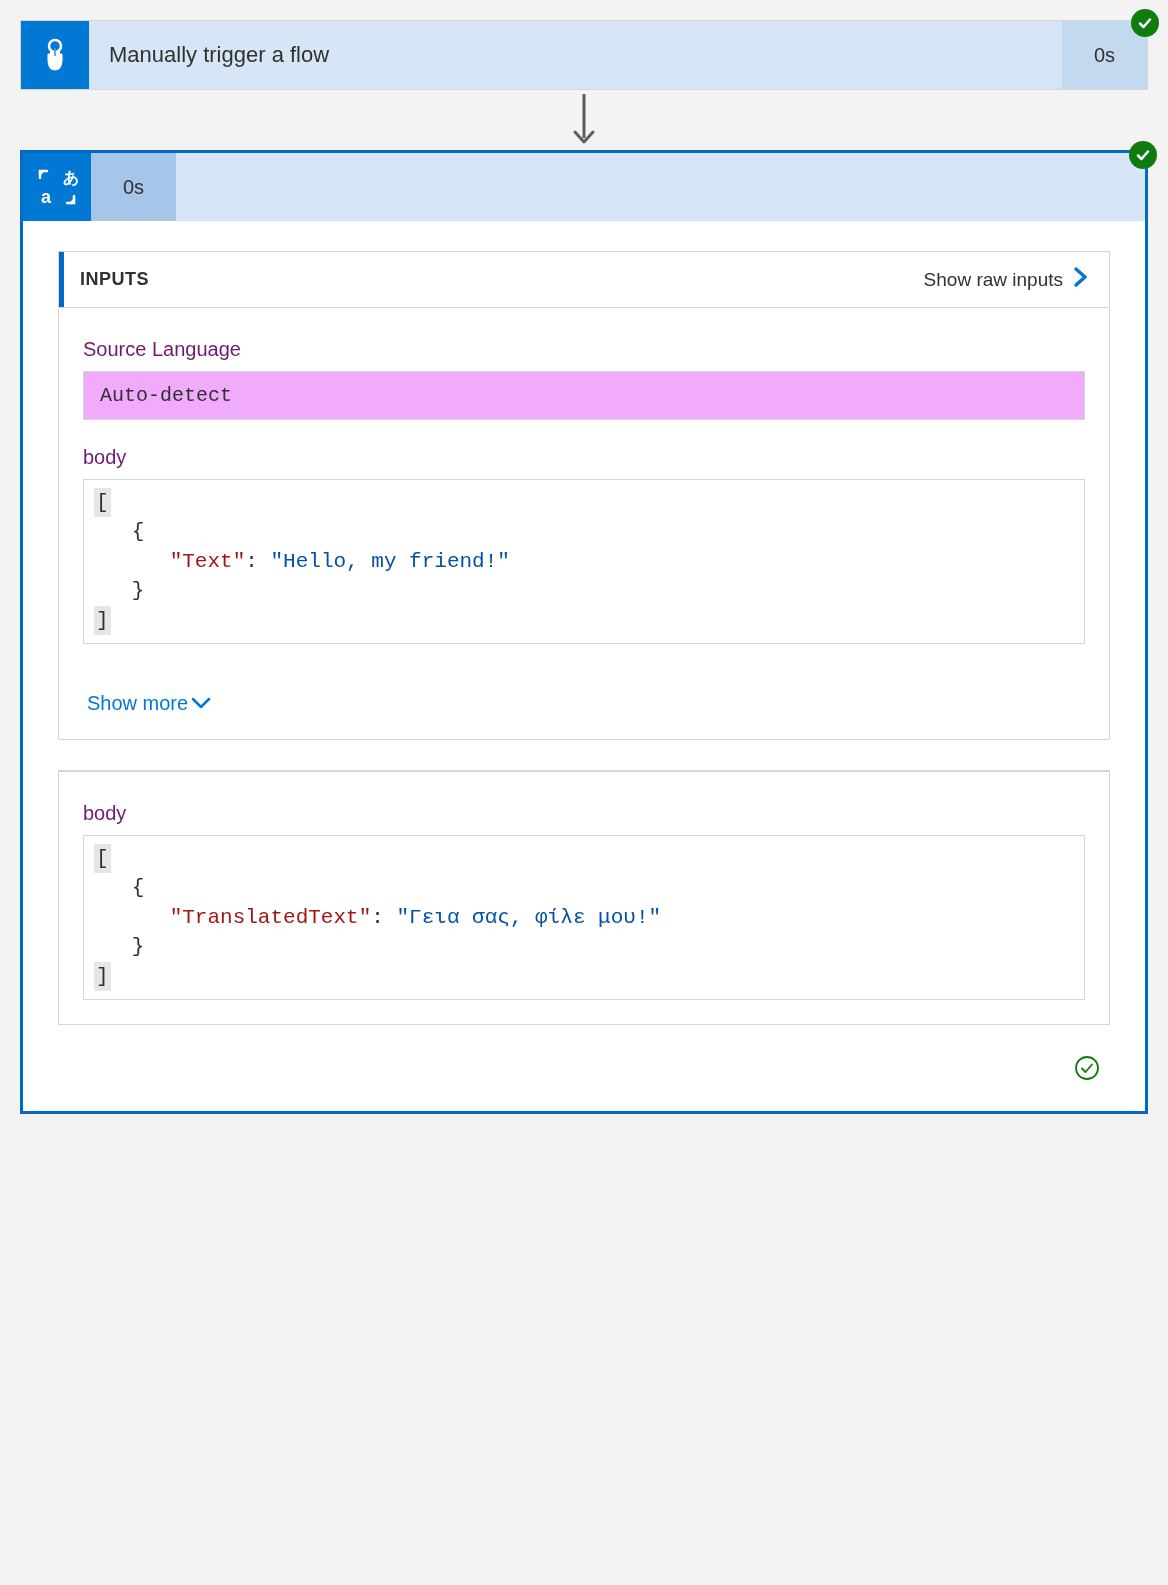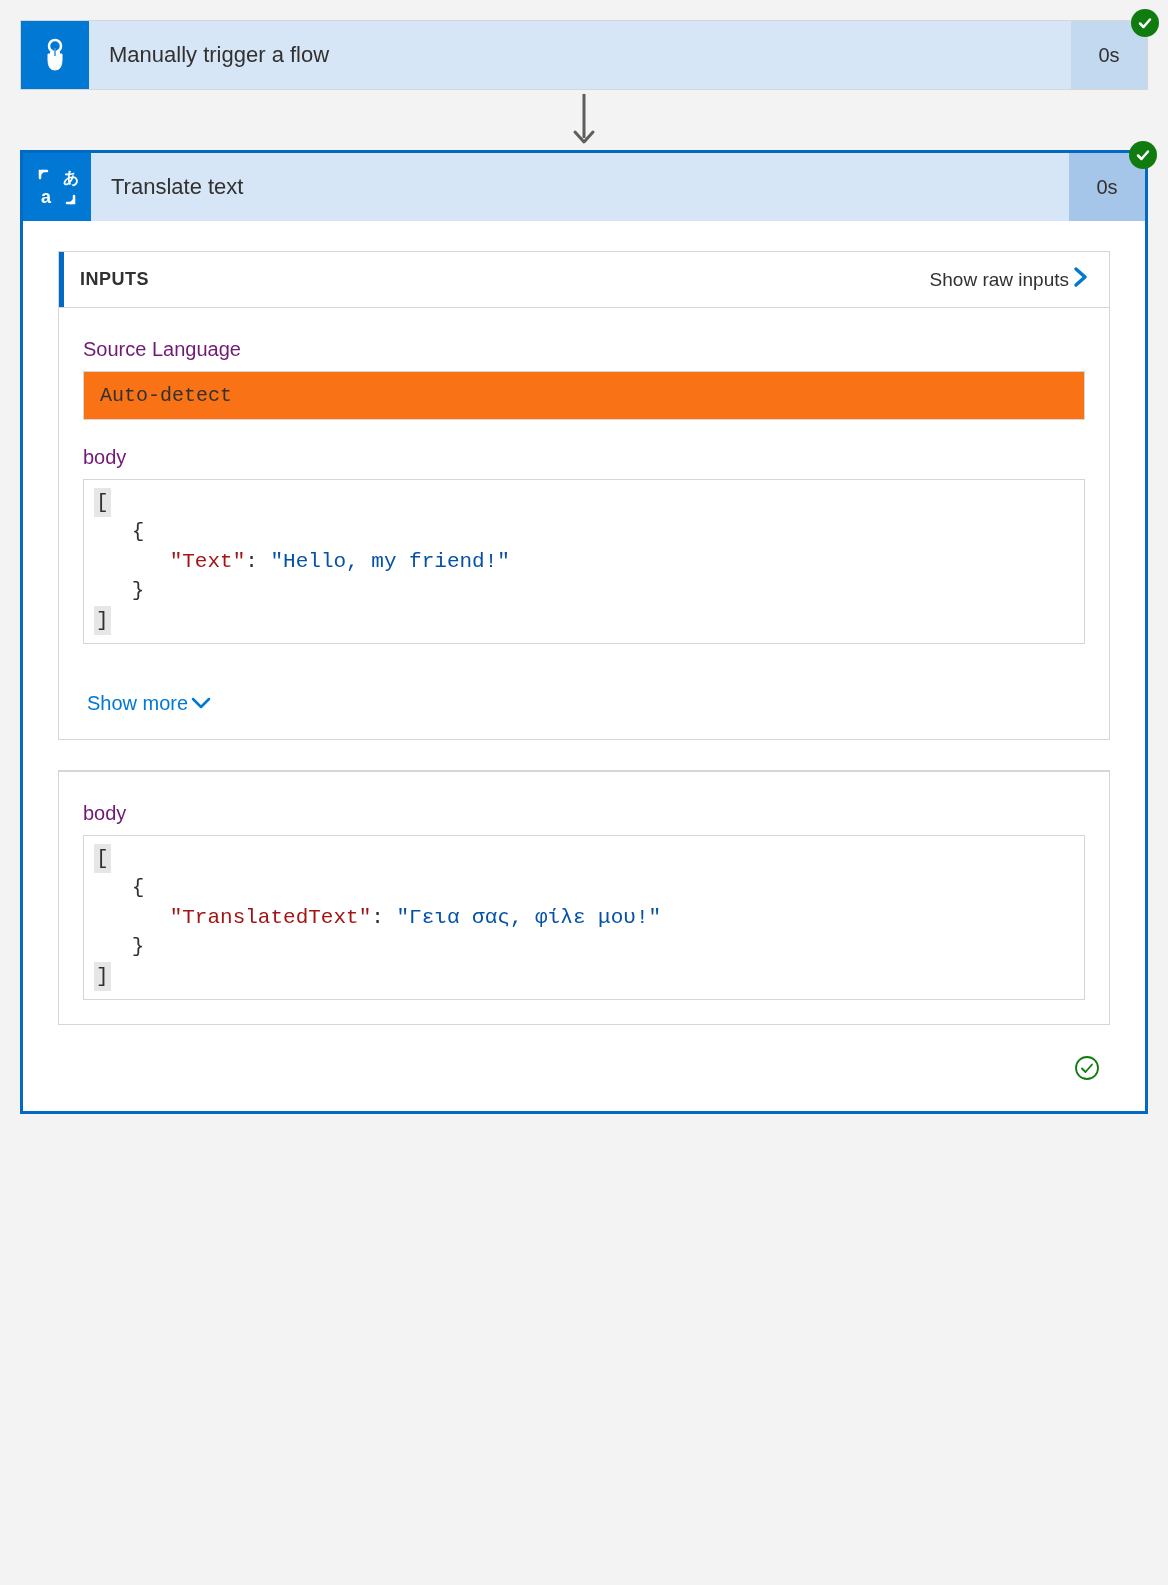--- a/index.html
+++ b/index.html
@@ -37,21 +37,21 @@
     flex-shrink: 0;
     color: #fff;
   }
   .action-title {
     flex: 1;
     padding-left: 20px;
     font-size: 22px;
     color: #323130;
   }
   .action-duration {
-    width: 76px;
+    width: 85px;
     height: 68px;
     background: #a5c6e8;
     display: flex;
     align-items: center;
     justify-content: center;
     font-size: 20px;
     color: #323130;
     flex-shrink: 0;
   }
   .header-duration-light {
@@ -97,21 +97,21 @@
   .section-title {
     font-size: 18px;
     font-weight: 600;
     padding-left: 16px;
     letter-spacing: 0.5px;
     color: #323130;
   }
   .show-raw {
     display: flex;
     align-items: center;
-    gap: 4px;
+    gap: 10px;
     color: #323130;
     font-size: 19px;
     cursor: pointer;
     justify-content: space-between;
   }
   .show-raw .chev { color: #0078d4; }
   .section-content {
     border-top: 1px solid #d6d6d6;
     padding: 30px 24px 24px 24px;
   }
@@ -121,21 +121,21 @@
     font-size: 20px;
     color: #701a75;
     margin-bottom: 10px;
   }
   .field-value {
     border: 1px solid #d6d6d6;
     padding: 12px 16px;
     font-family: Consolas, "Courier New", monospace;
     font-size: 20px;
     color: #323130;
-    background: #f97316;
+    background: #f0abfc;
   }
   .code-box {
     border: 1px solid #d6d6d6;
     padding: 8px 10px 8px 10px;
     font-family: Consolas, "Courier New", monospace;
     font-size: 21px;
     line-height: 1.4;
     white-space: pre;
     background: #fff;
     color: #323130;
@@ -203,21 +203,20 @@
       <div class="action-icon">
         <svg width="44" height="44" viewBox="0 0 44 44">
           <text x="28" y="18" font-size="16" fill="#fff" font-family="sans-serif" font-weight="600">あ</text>
           <text x="6" y="38" font-size="18" fill="#fff" font-family="sans-serif" font-weight="600">a</text>
           <path d="M12 6 L5 6 L5 13" fill="none" stroke="#fff" stroke-width="2.5" stroke-linecap="round"></path>
           <path d="M8 6 L5 9" fill="none" stroke="#fff" stroke-width="2.5" stroke-linecap="round"></path>
           <path d="M32 38 L39 38 L39 31" fill="none" stroke="#fff" stroke-width="2.5" stroke-linecap="round"></path>
           <path d="M36 38 L39 35" fill="none" stroke="#fff" stroke-width="2.5" stroke-linecap="round"></path>
         </svg>
       </div>
-      <div class="action-title">Translate text</div>
       <div class="action-duration">0s</div>
     </div>
 
     <div class="card-body">
 
       <div class="section">
         <div class="section-header">
           <div class="section-title">INPUTS</div>
           <div class="show-raw">
             <span>Show raw inputs</span>

